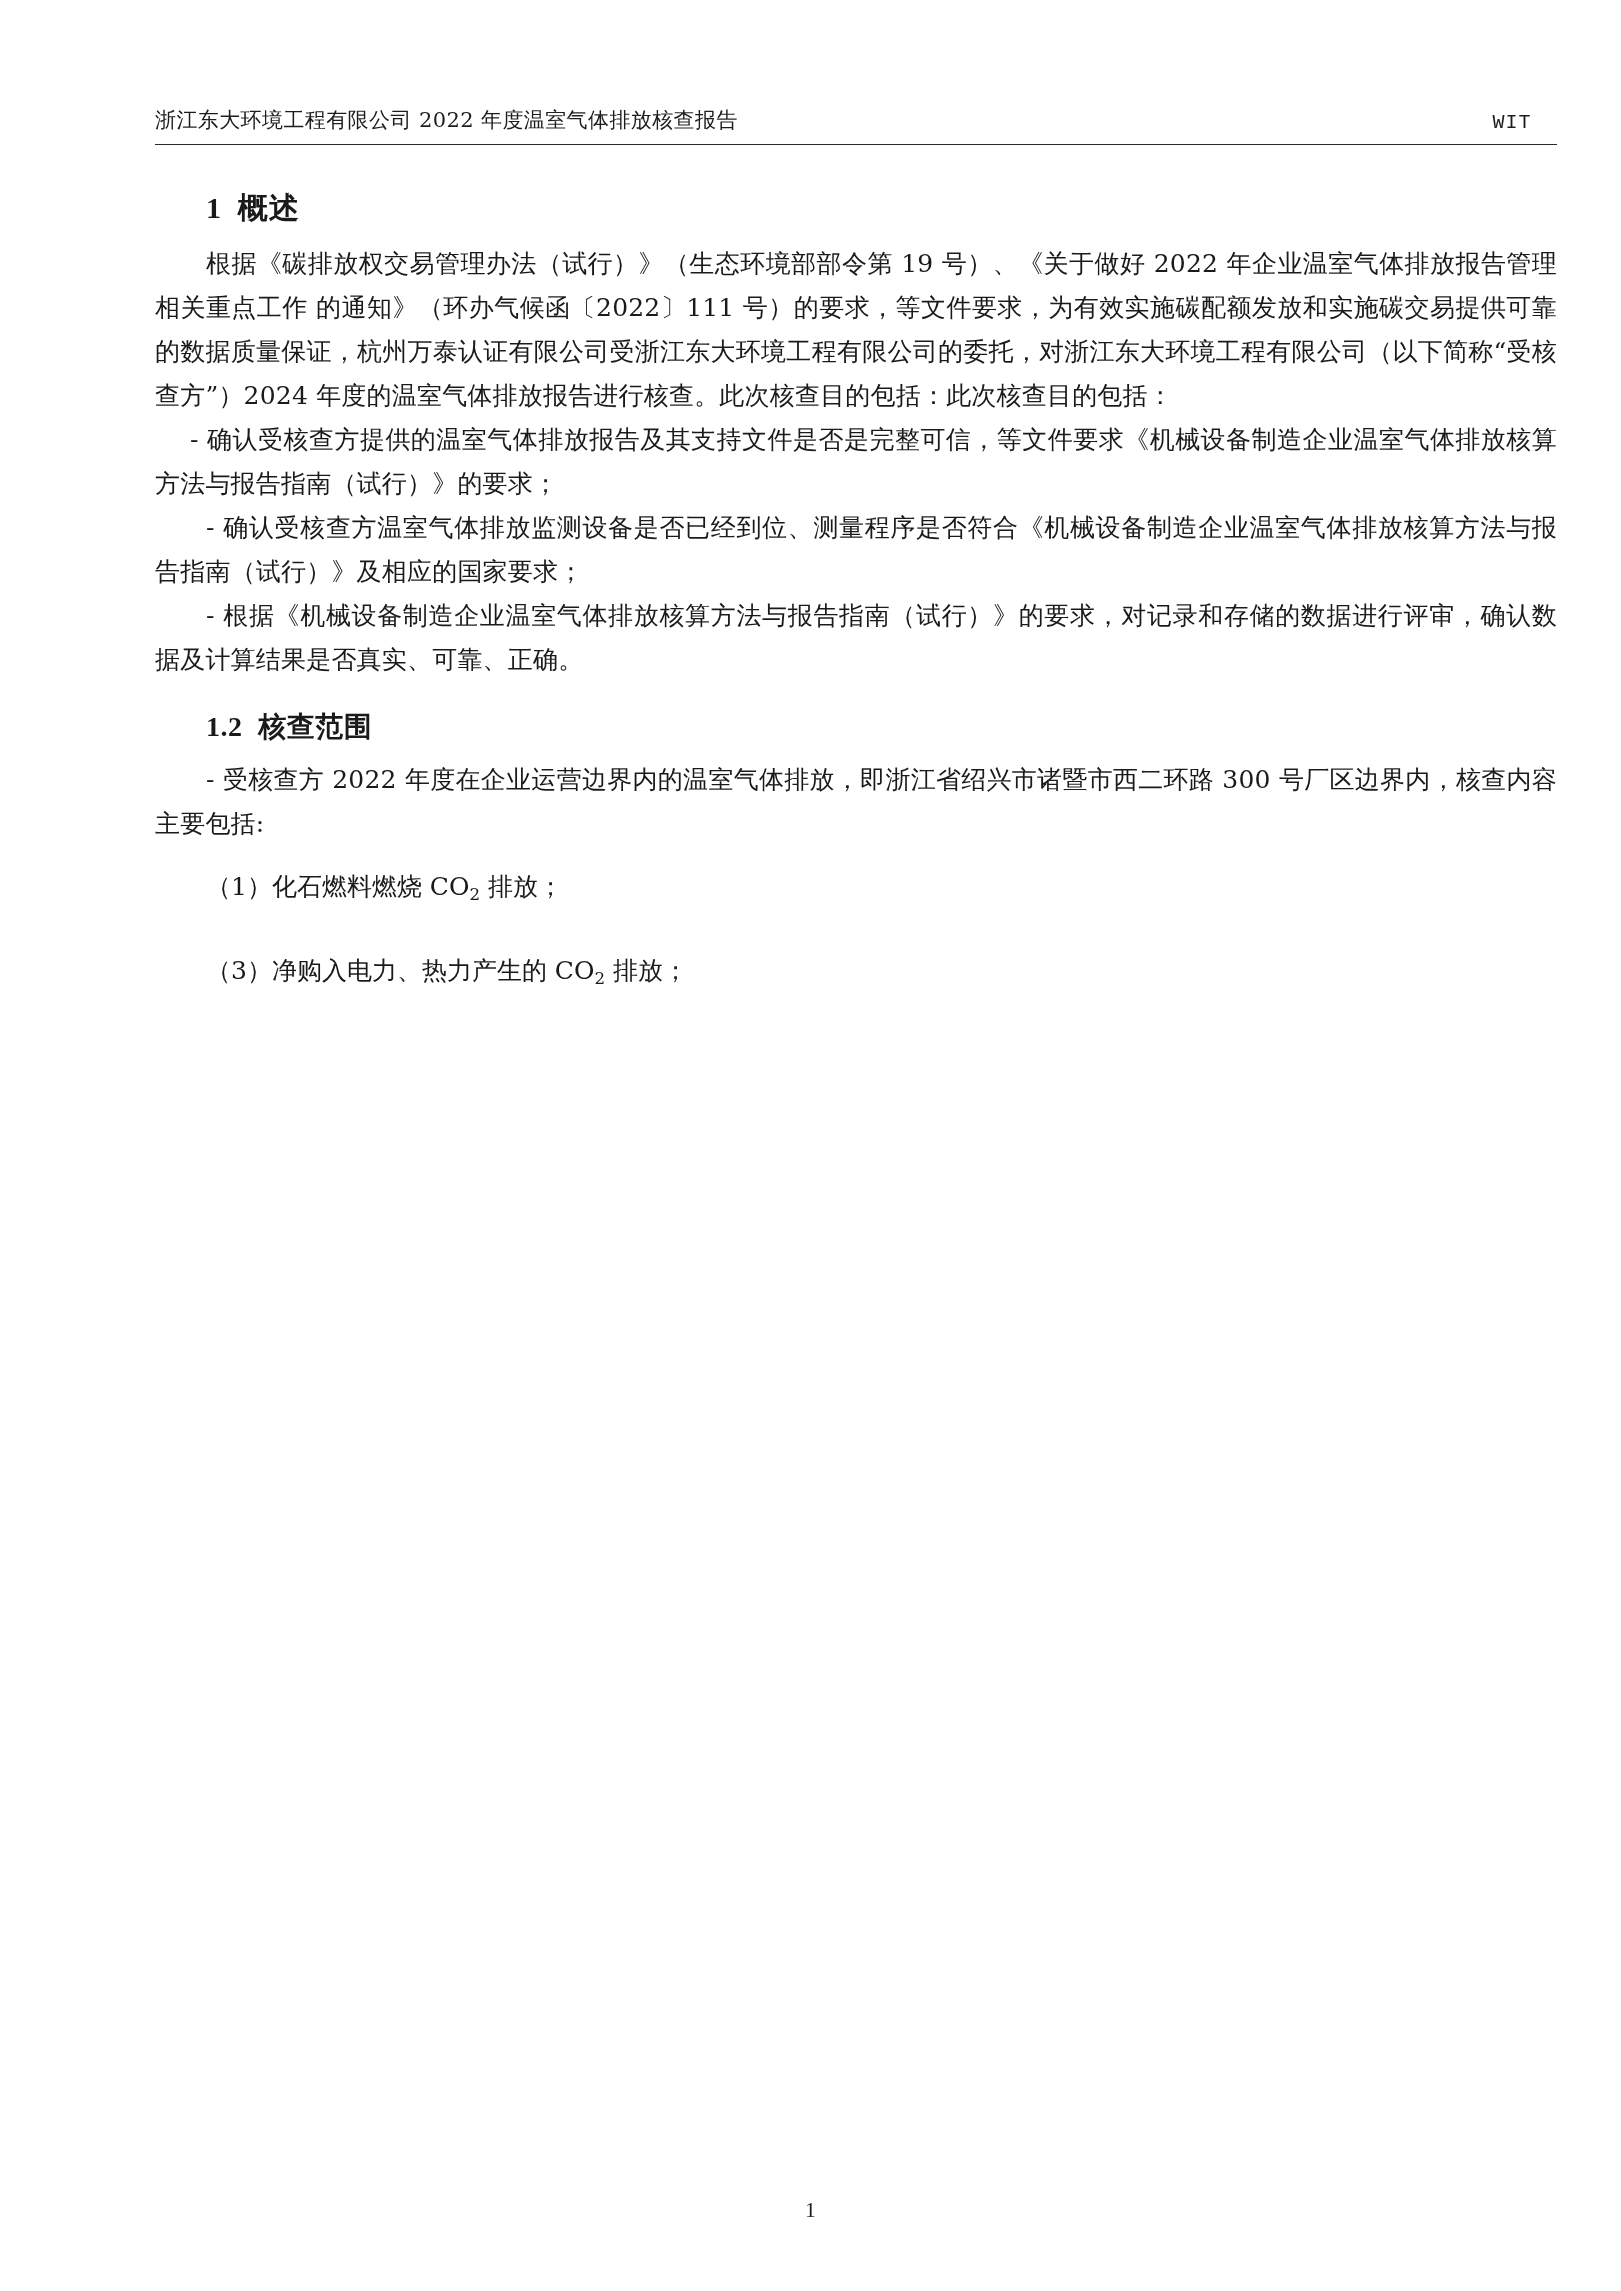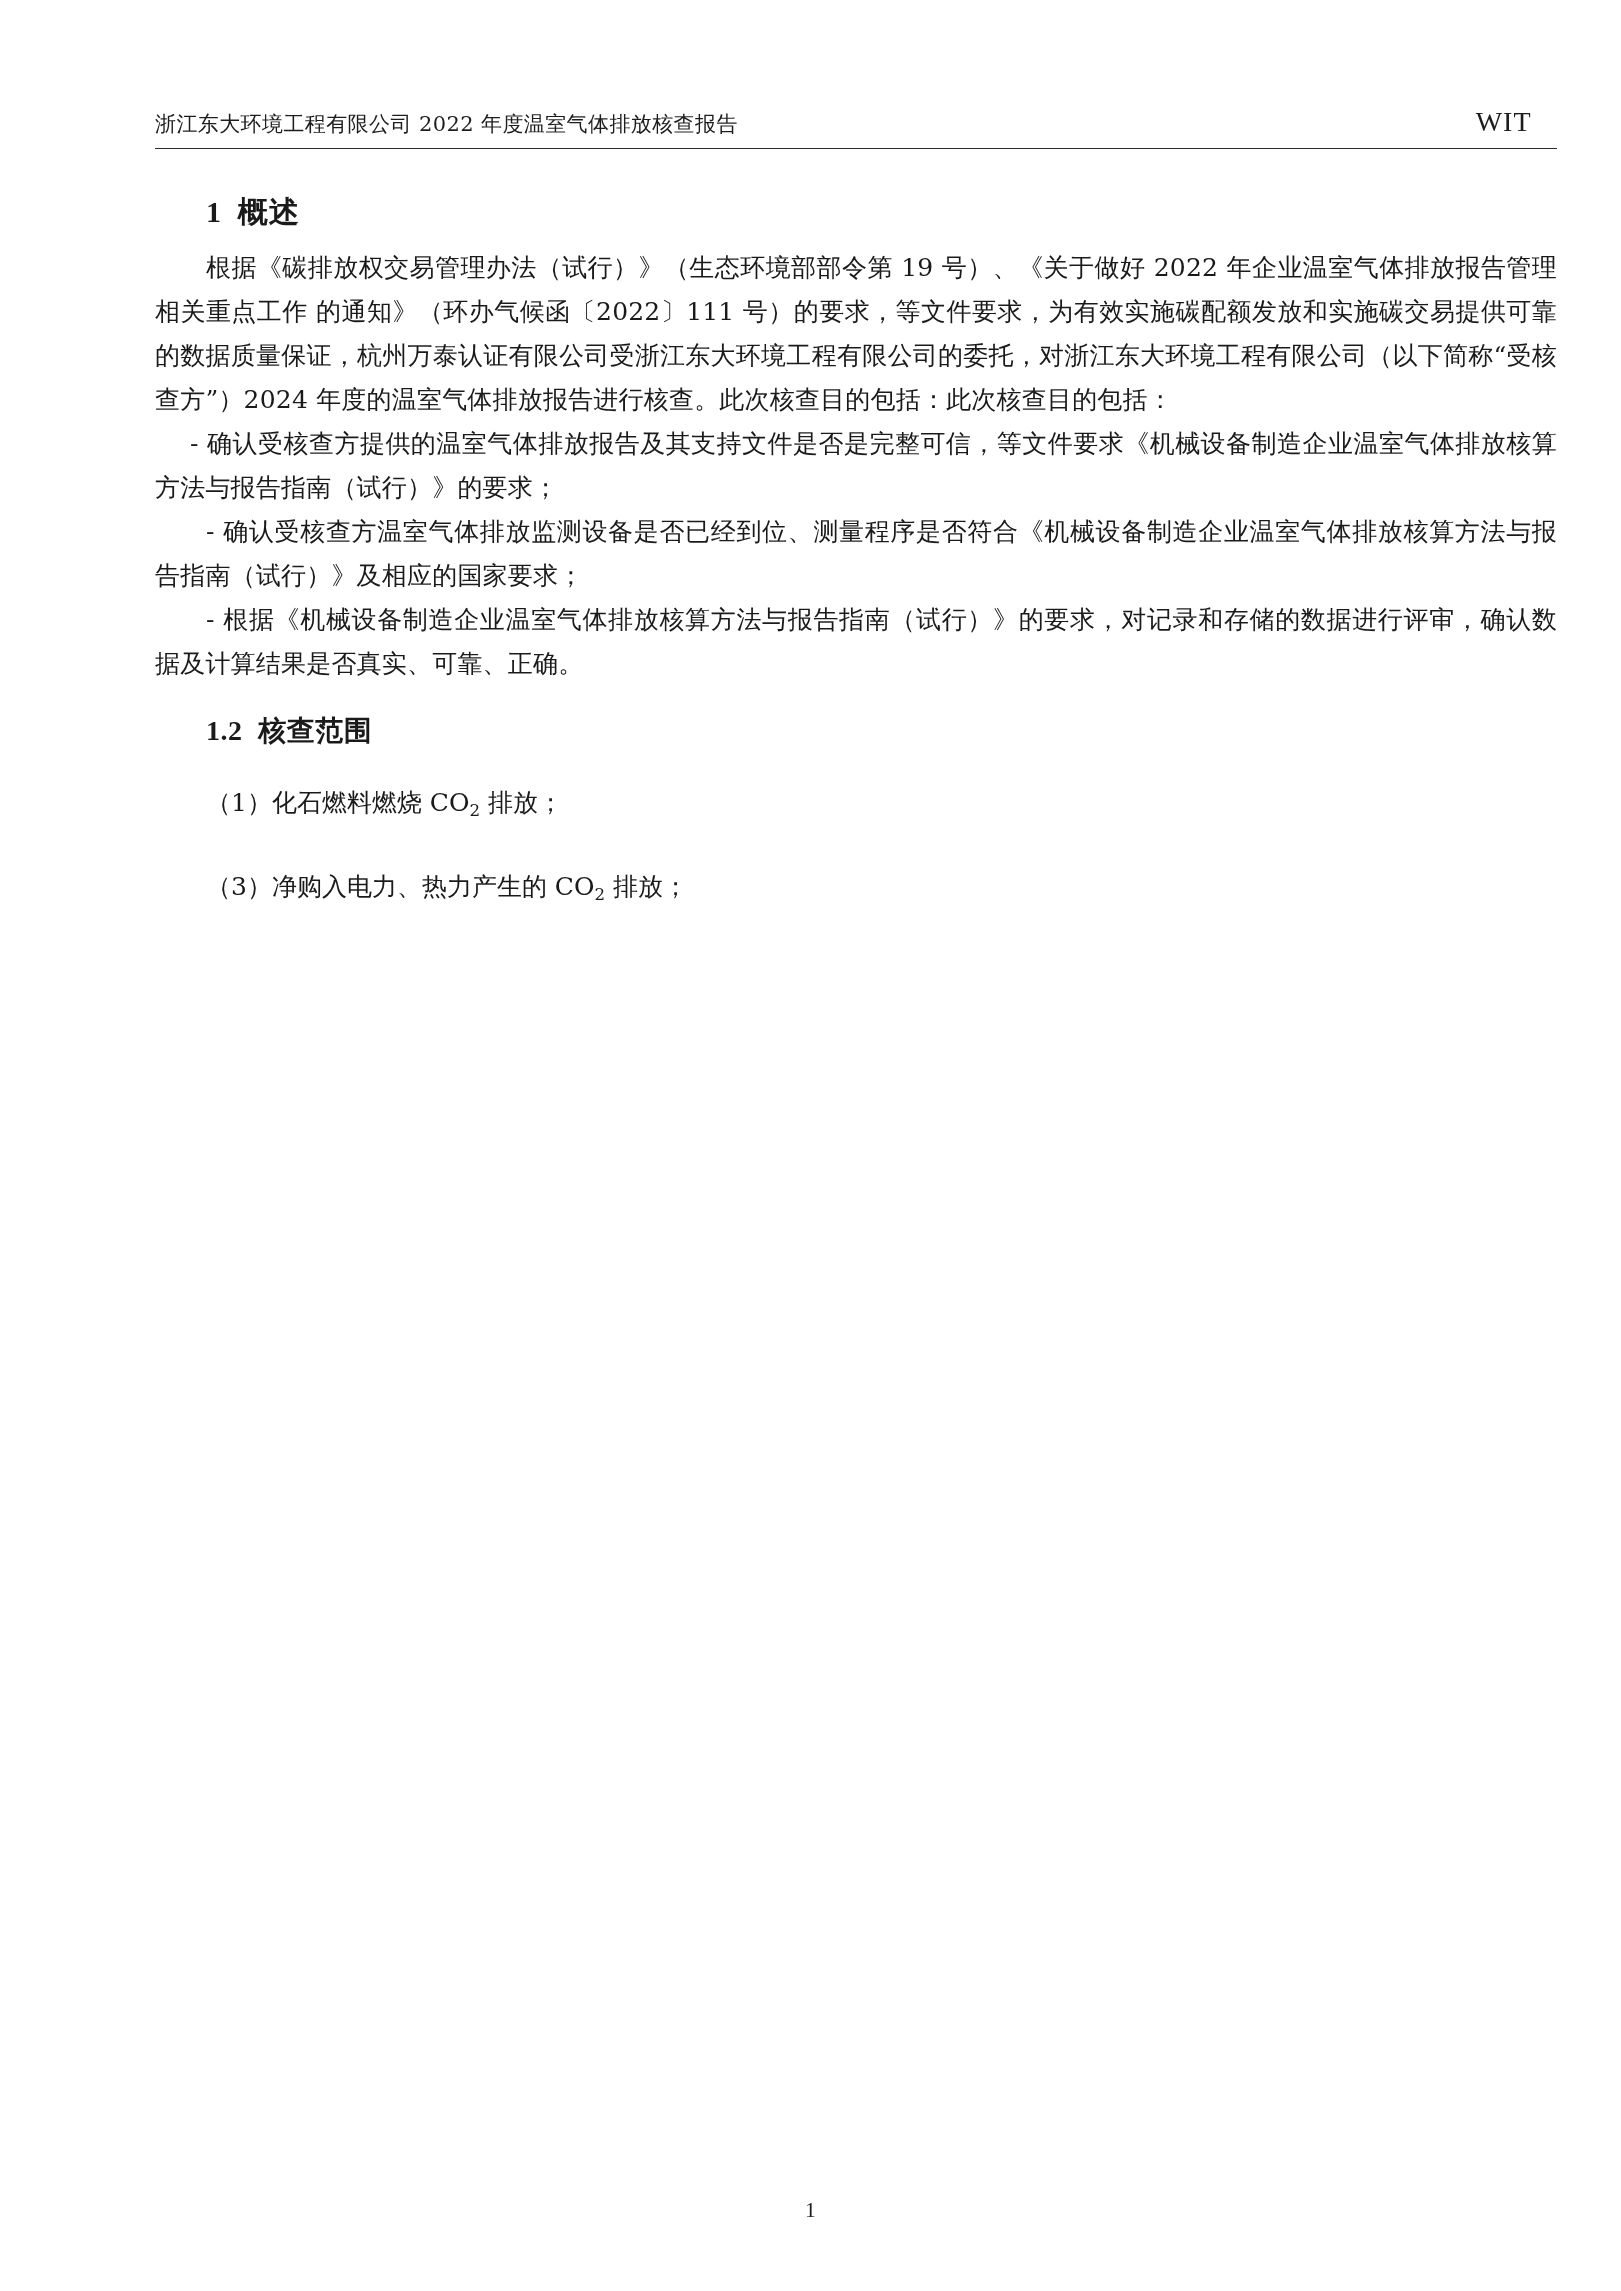--- a/index.html
+++ b/index.html
@@ -33,22 +33,22 @@
     margin-bottom: 43px;
   }
   .header-left {
     font-family: "DejaVu Serif", serif;
     font-size: 21px;
     letter-spacing: 0.4px;
     color: #1d1d1d;
     white-space: nowrap;
   }
   .header-right {
-    font-family: Liberation Serif, serif;
-    font-size: 28px;
+    font-family: Liberation Mono, monospace;
+    font-size: 20px;
     letter-spacing: 1px;
     color: #1d1d1d;
     padding-right: 25.5px;
     text-align: right;
   }
   
   h1.sec {
     font-family: "DejaVu Serif", serif;
     font-weight: bold;
     font-size: 30px;
@@ -124,20 +124,21 @@
 
   <p class="body indent2">- 确认受核查方温室气体排放监测设备是否已经到位、测量程序是否符合《机械设备制造企业温室气体排放核算方法与报告指南（试行）》及相应的国家要求；</p>
 
   <p class="body indent2">- 根据《机械设备制造企业温室气体排放核算方法与报告指南（试行）》的要求，对记录和存储的数据进行评审，确认数据及计算结果是否真实、可靠、正确。</p>
 
   <h2 class="sub">
     <span class="num">1.2</span><span>核查范围</span>
   </h2>
 
 
+  <p class="body indent2">- 受核查方 2022 年度在企业运营边界内的温室气体排放，即浙江省绍兴市诸暨市西二环路 300 号厂区边界内，核查内容主要包括:</p>
 
   <div class="enum">
     <span>（1）化石燃料燃烧 CO</span><sub class="cc">2</sub><span> 排放；</span>
   </div>
 
 
   <div class="enum">
     <span>（3）净购入电力、热力产生的 CO</span><sub class="cc">2</sub><span> 排放；</span>
   </div>
 

